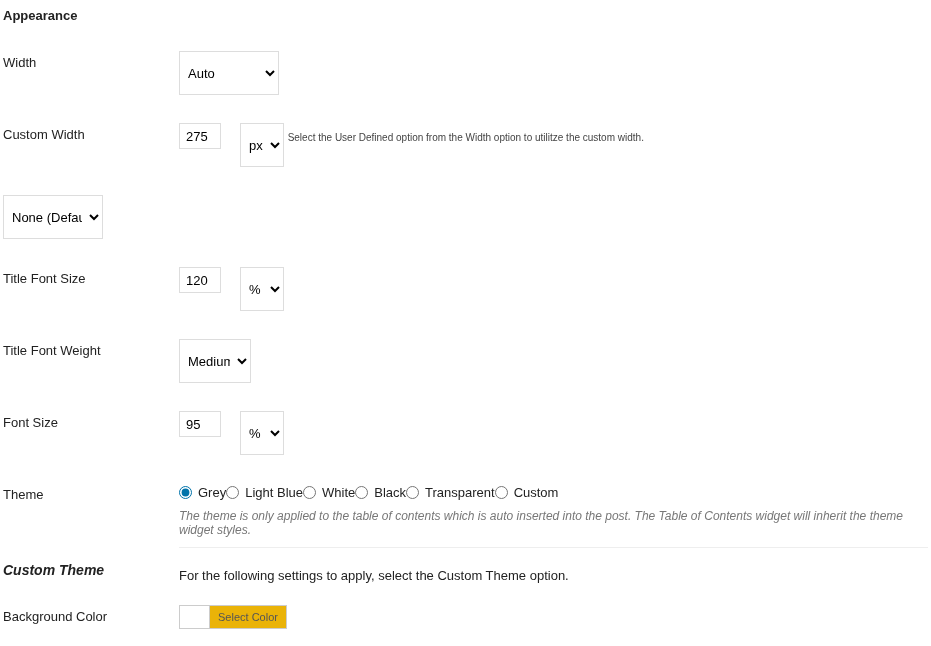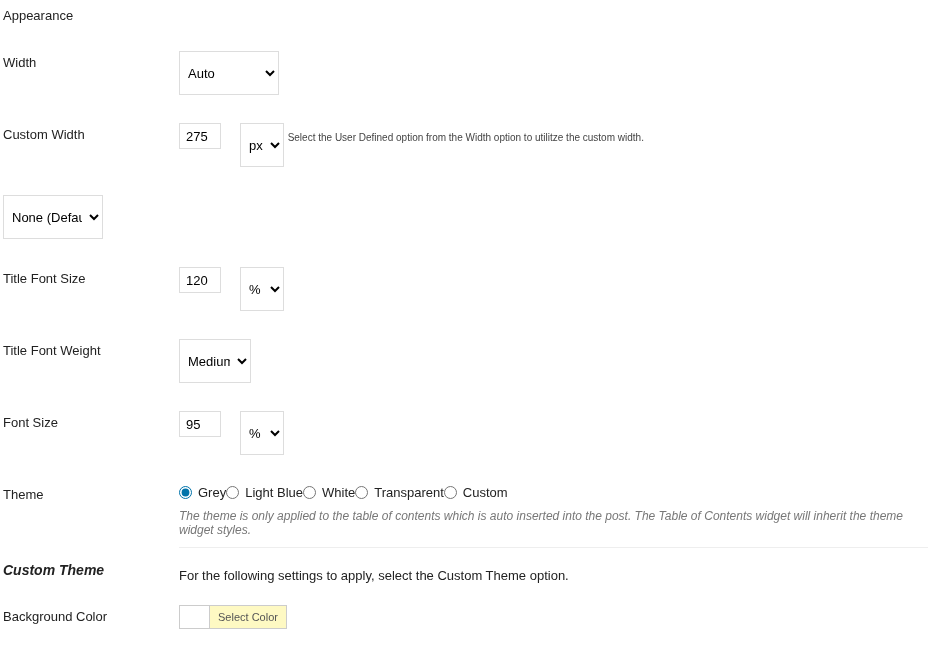--- a/index.html
+++ b/index.html
@@ -8,21 +8,21 @@
       padding: 0;
     }
     body {
       font-family: Arial, Helvetica, sans-serif;
       font-size: 13px;
       color: #222;
       background: #fff;
       padding: 8px 3px;
     }
     .section-heading {
-      font-weight: normal;
+      font-weight: bold;
       font-size: 13px;
       margin-bottom: 28px;
     }
     .row {
       display: flex;
       align-items: flex-start;
       margin-bottom: 28px;
     }
     .row-label {
       width: 176px;
@@ -112,21 +112,21 @@
       display: inline-flex;
       border: 1px solid #ccc;
       height: 24px;
     }
     .color-swatch {
       width: 30px;
       height: 100%;
       border-right: 1px solid #ccc;
     }
     .color-button {
-      background: #fef9c3;
+      background: #eab308;
       border: none;
       padding: 0 8px;
       font-size: 11px;
       color: #555;
       cursor: pointer;
       height: 100%;
     }
   </style>
 </head>
 <body>
@@ -208,20 +208,24 @@
         <label class="radio-item">
           <input type="radio" name="theme" style="">
           <span>Light Blue</span>
         </label>
         <label class="radio-item">
           <input type="radio" name="theme" style="">
           <span>White</span>
         </label>
         <label class="radio-item">
           <input type="radio" name="theme" style="">
+          <span>Black</span>
+        </label>
+        <label class="radio-item">
+          <input type="radio" name="theme" style="">
           <span>Transparent</span>
         </label>
         <label class="radio-item">
           <input type="radio" name="theme" style="">
           <span>Custom</span>
         </label>
       </div>
       <div class="note">The theme is only applied to the table of contents which is auto inserted into the post. The Table of Contents widget will inherit the theme widget styles.</div>
     </div>
   </div>

